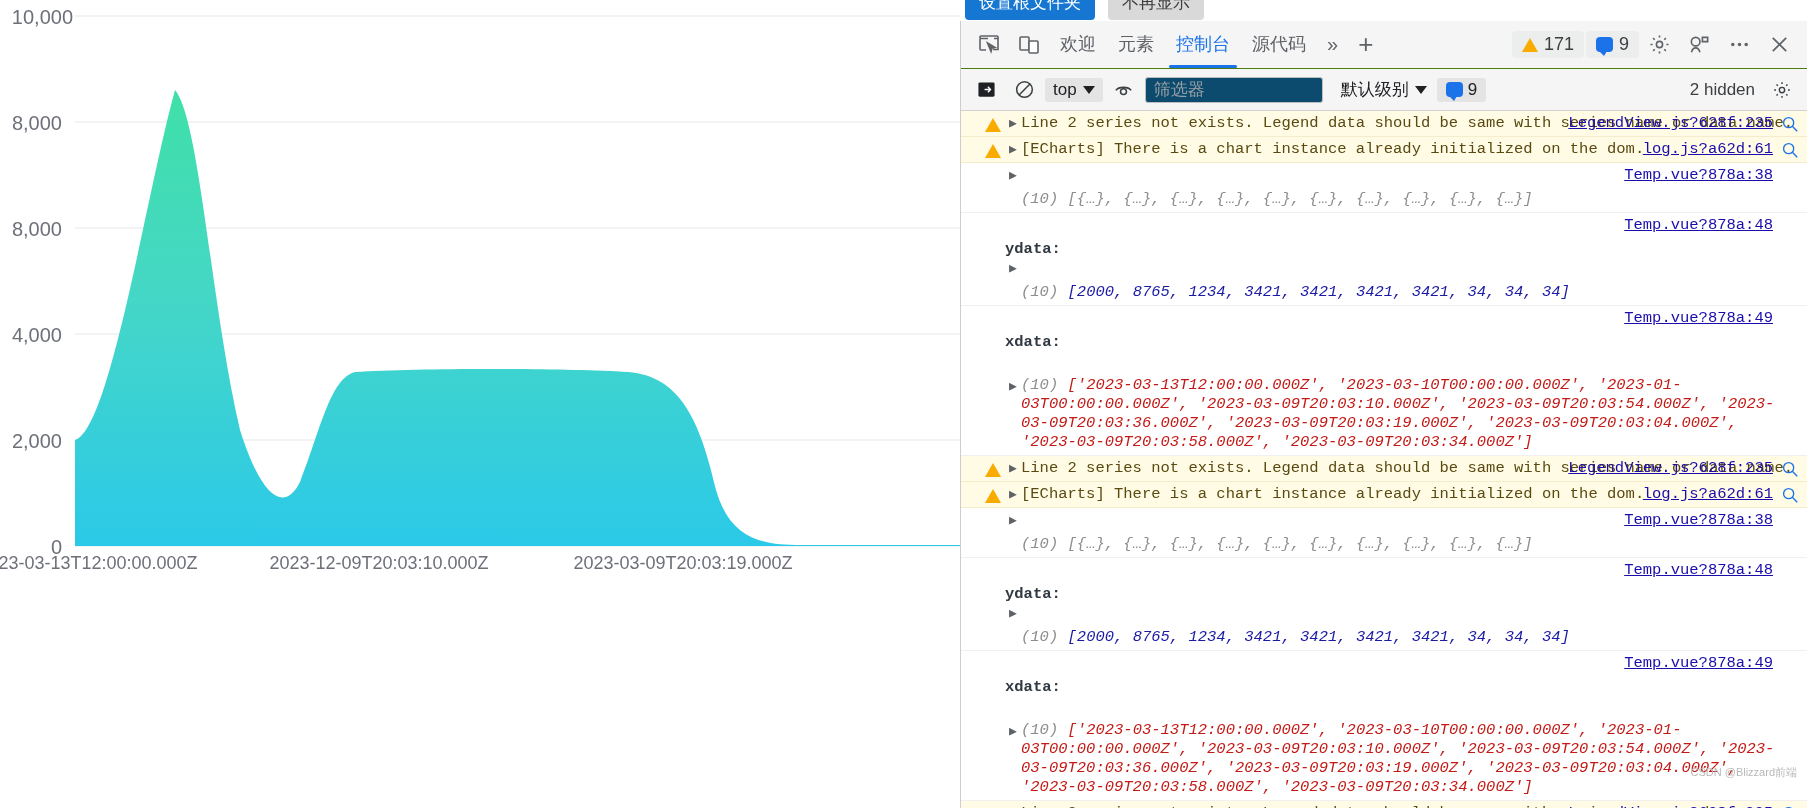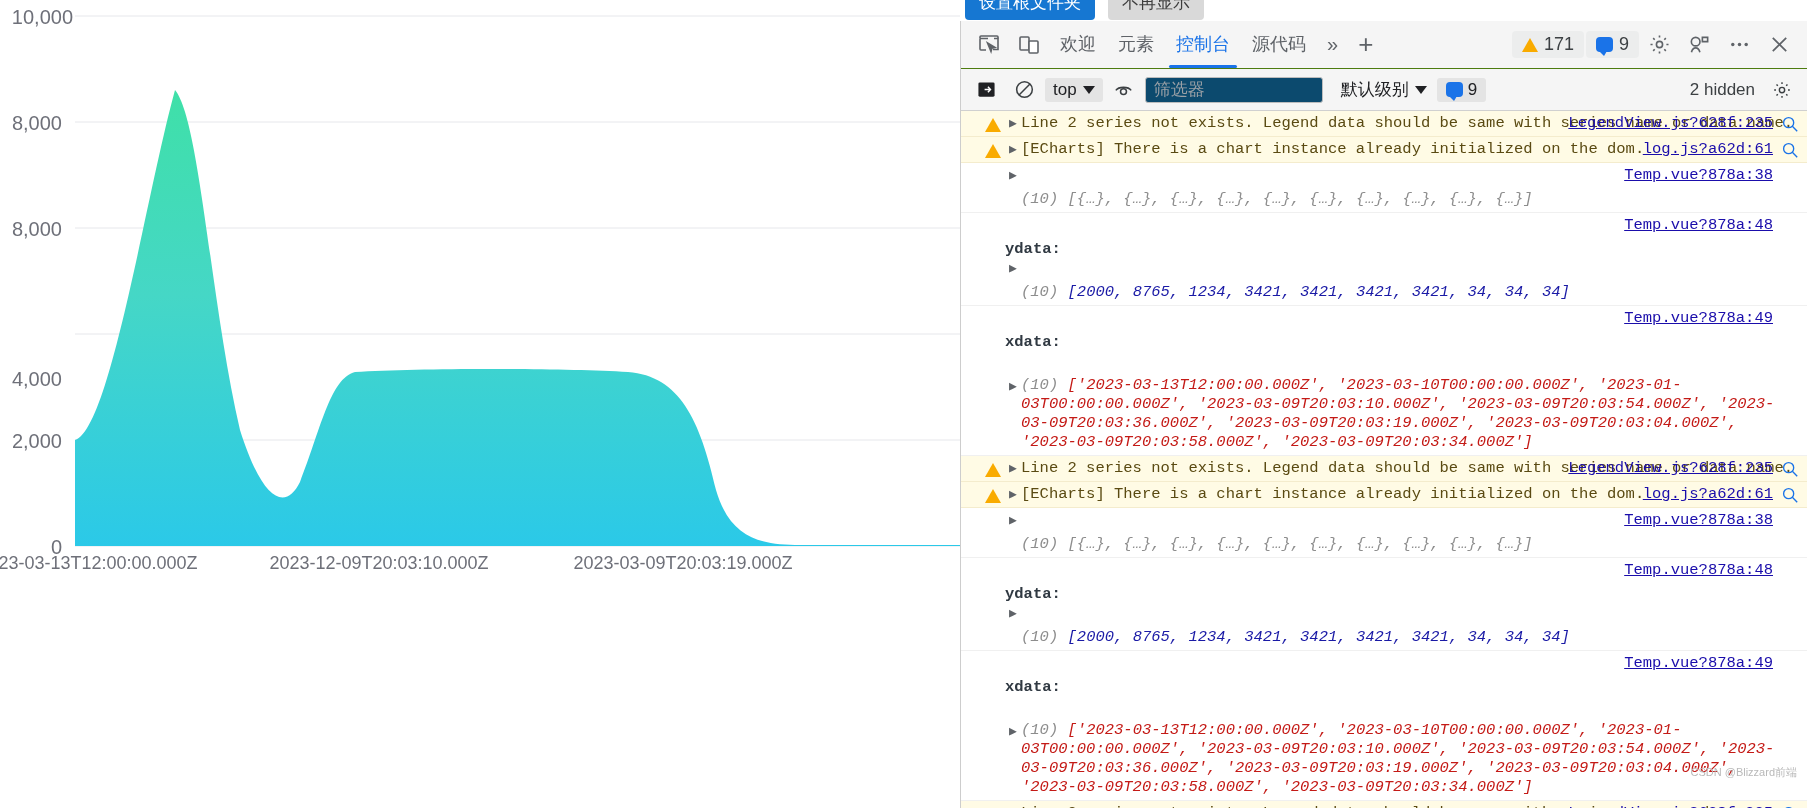--- a/index.html
+++ b/index.html
@@ -212,21 +212,21 @@
              C 420,368 560,368 628,372
              C 680,376 700,420 716,490
              C 730,538 760,545 800,545
              L 960,545
              L 960,546 L 75,546 Z"></path>
   </svg>
 
   <div class="ytick-label" style="left:11px;width:62px;top:6px;">10,000</div>
   <div class="ytick-label" style="left:0;width:62px;top:112px;">8,000</div>
   <div class="ytick-label" style="left:0;width:62px;top:218px;">8,000</div>
-  <div class="ytick-label" style="left:0;width:62px;top:324px;margin-top:44px;">4,000</div>
+  <div class="ytick-label" style="left:0;width:62px;top:324px;">4,000</div>
   <div class="ytick-label" style="left:0;width:62px;top:430px;">2,000</div>
   <div class="ytick-label" style="left:0;width:62px;top:536px;">0</div>
 
   <div class="xtick-label" style="left:-12px;width:220px;top:553px;">23-03-13T12:00:00.000Z</div>
   <div class="xtick-label" style="left:268px;width:222px;top:553px;">2023-12-09T20:03:10.000Z</div>
   <div class="xtick-label" style="left:572px;width:222px;top:553px;">2023-03-09T20:03:19.000Z</div>
 </div>
 
 <div id="page-buttons">
   <div class="pg-btn primary">设置根文件夹</div>

